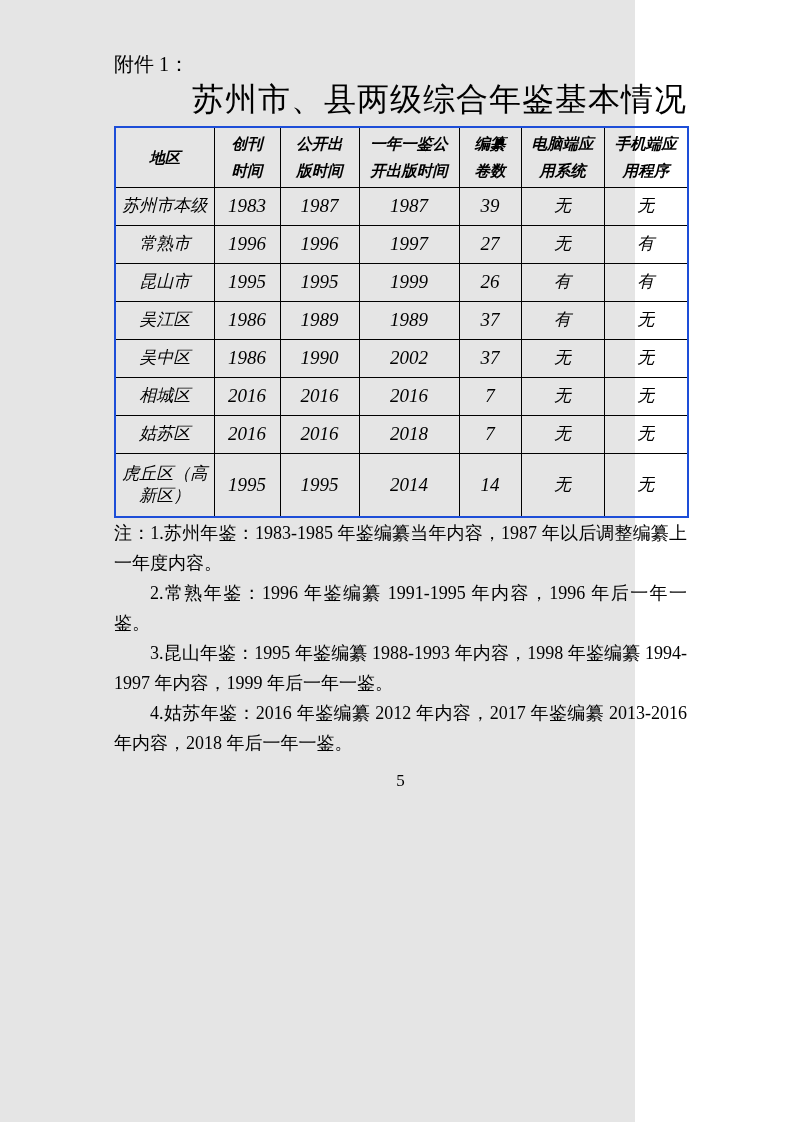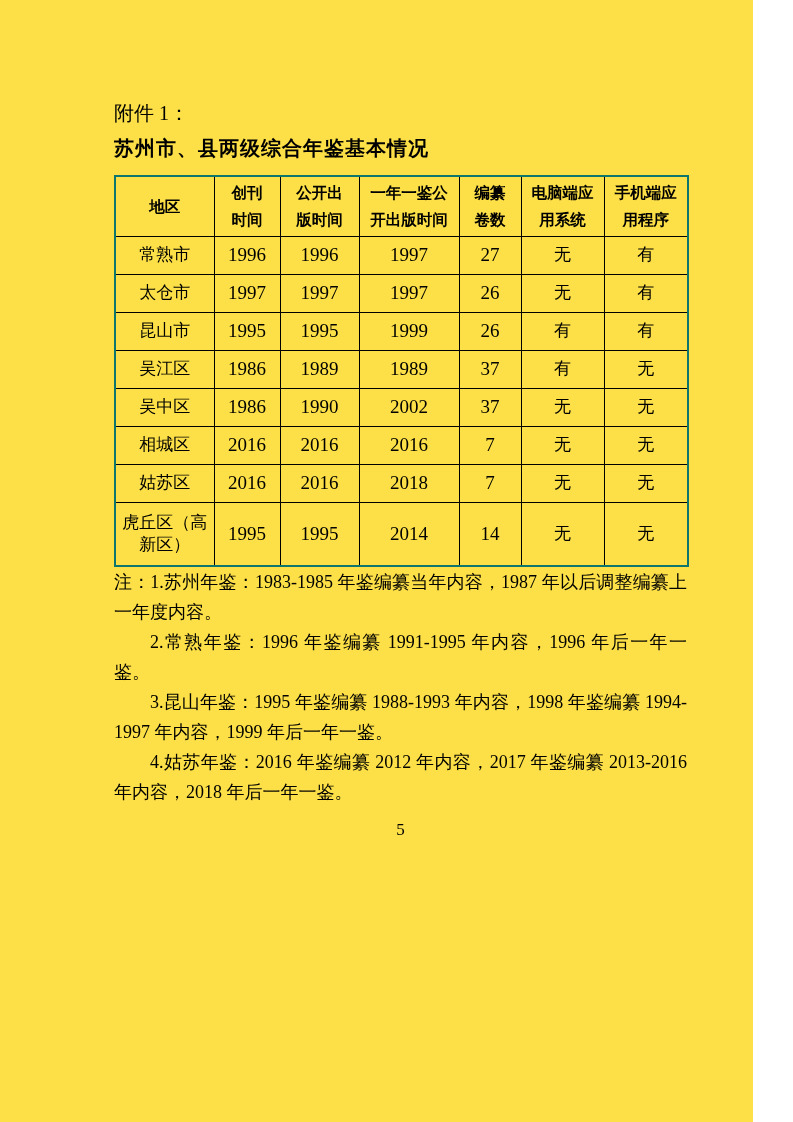--- a/index.html
+++ b/index.html
@@ -5,45 +5,46 @@
   * { margin: 0; padding: 0; box-sizing: border-box; }
   html, body { background: #ffffff; }
   body {
     width: 793px; height: 1122px;
     font-family: "Liberation Serif", "DejaVu Serif", serif;
     color: #000000;
     position: relative;
     overflow: hidden;
   }
   .page {
-    width: 753px; height: 1122px;
-    background: #fde047;
-    padding: 101px 106px 0 114px;
+    width: 635px; height: 1122px;
+    background: #e5e5e5;
+    padding: 52px 106px 0 114px;
   }
   .content { width: 573px; }
 
   .attachment-label {
     font-size: 20px;
     line-height: 24px;
     text-align: left;
   }
   .doc-title {
-    font-size: 20px;
-    font-weight: 700;
+    font-size: 32px;
+    font-weight: 400;
     line-height: 34px;
-    text-align: left;
+    text-align: right;
     letter-spacing: 1px;
     margin: 6px 0 10px 0;
   }
 
   table.yearbook {
     border-collapse: collapse;
     table-layout: fixed;
     width: 573px;
-    border: 2px solid #0f766e;
+    border: 2px solid #1d4ed8;
+    font-style: italic;
   }
   table.yearbook th, table.yearbook td {
     border: 1px solid #000;
     text-align: center;
     vertical-align: middle;
     padding: 1px 2px;
     overflow: hidden;
   }
   table.yearbook thead tr { height: 60px; }
   table.yearbook tbody tr { height: 38px; }
@@ -109,34 +110,34 @@
           <th>编纂
 卷数</th>
           <th>电脑端应
 用系统</th>
           <th>手机端应
 用程序</th>
         </tr>
       </thead>
       <tbody>
         <tr>
+          <td class="region">苏州市本级</td>
+          <td>1983</td>
+          <td>1987</td>
+          <td>1987</td>
+          <td>39</td>
+          <td class="region">无</td>
+          <td class="region">无</td>
+        </tr>
+        <tr>
           <td class="region">常熟市</td>
           <td>1996</td>
           <td>1996</td>
           <td>1997</td>
           <td>27</td>
-          <td class="region">无</td>
-          <td class="region">有</td>
-        </tr>
-        <tr>
-          <td class="region">太仓市</td>
-          <td>1997</td>
-          <td>1997</td>
-          <td>1997</td>
-          <td>26</td>
           <td class="region">无</td>
           <td class="region">有</td>
         </tr>
         <tr>
           <td class="region">昆山市</td>
           <td>1995</td>
           <td>1995</td>
           <td>1999</td>
           <td>26</td>
           <td class="region">有</td>

